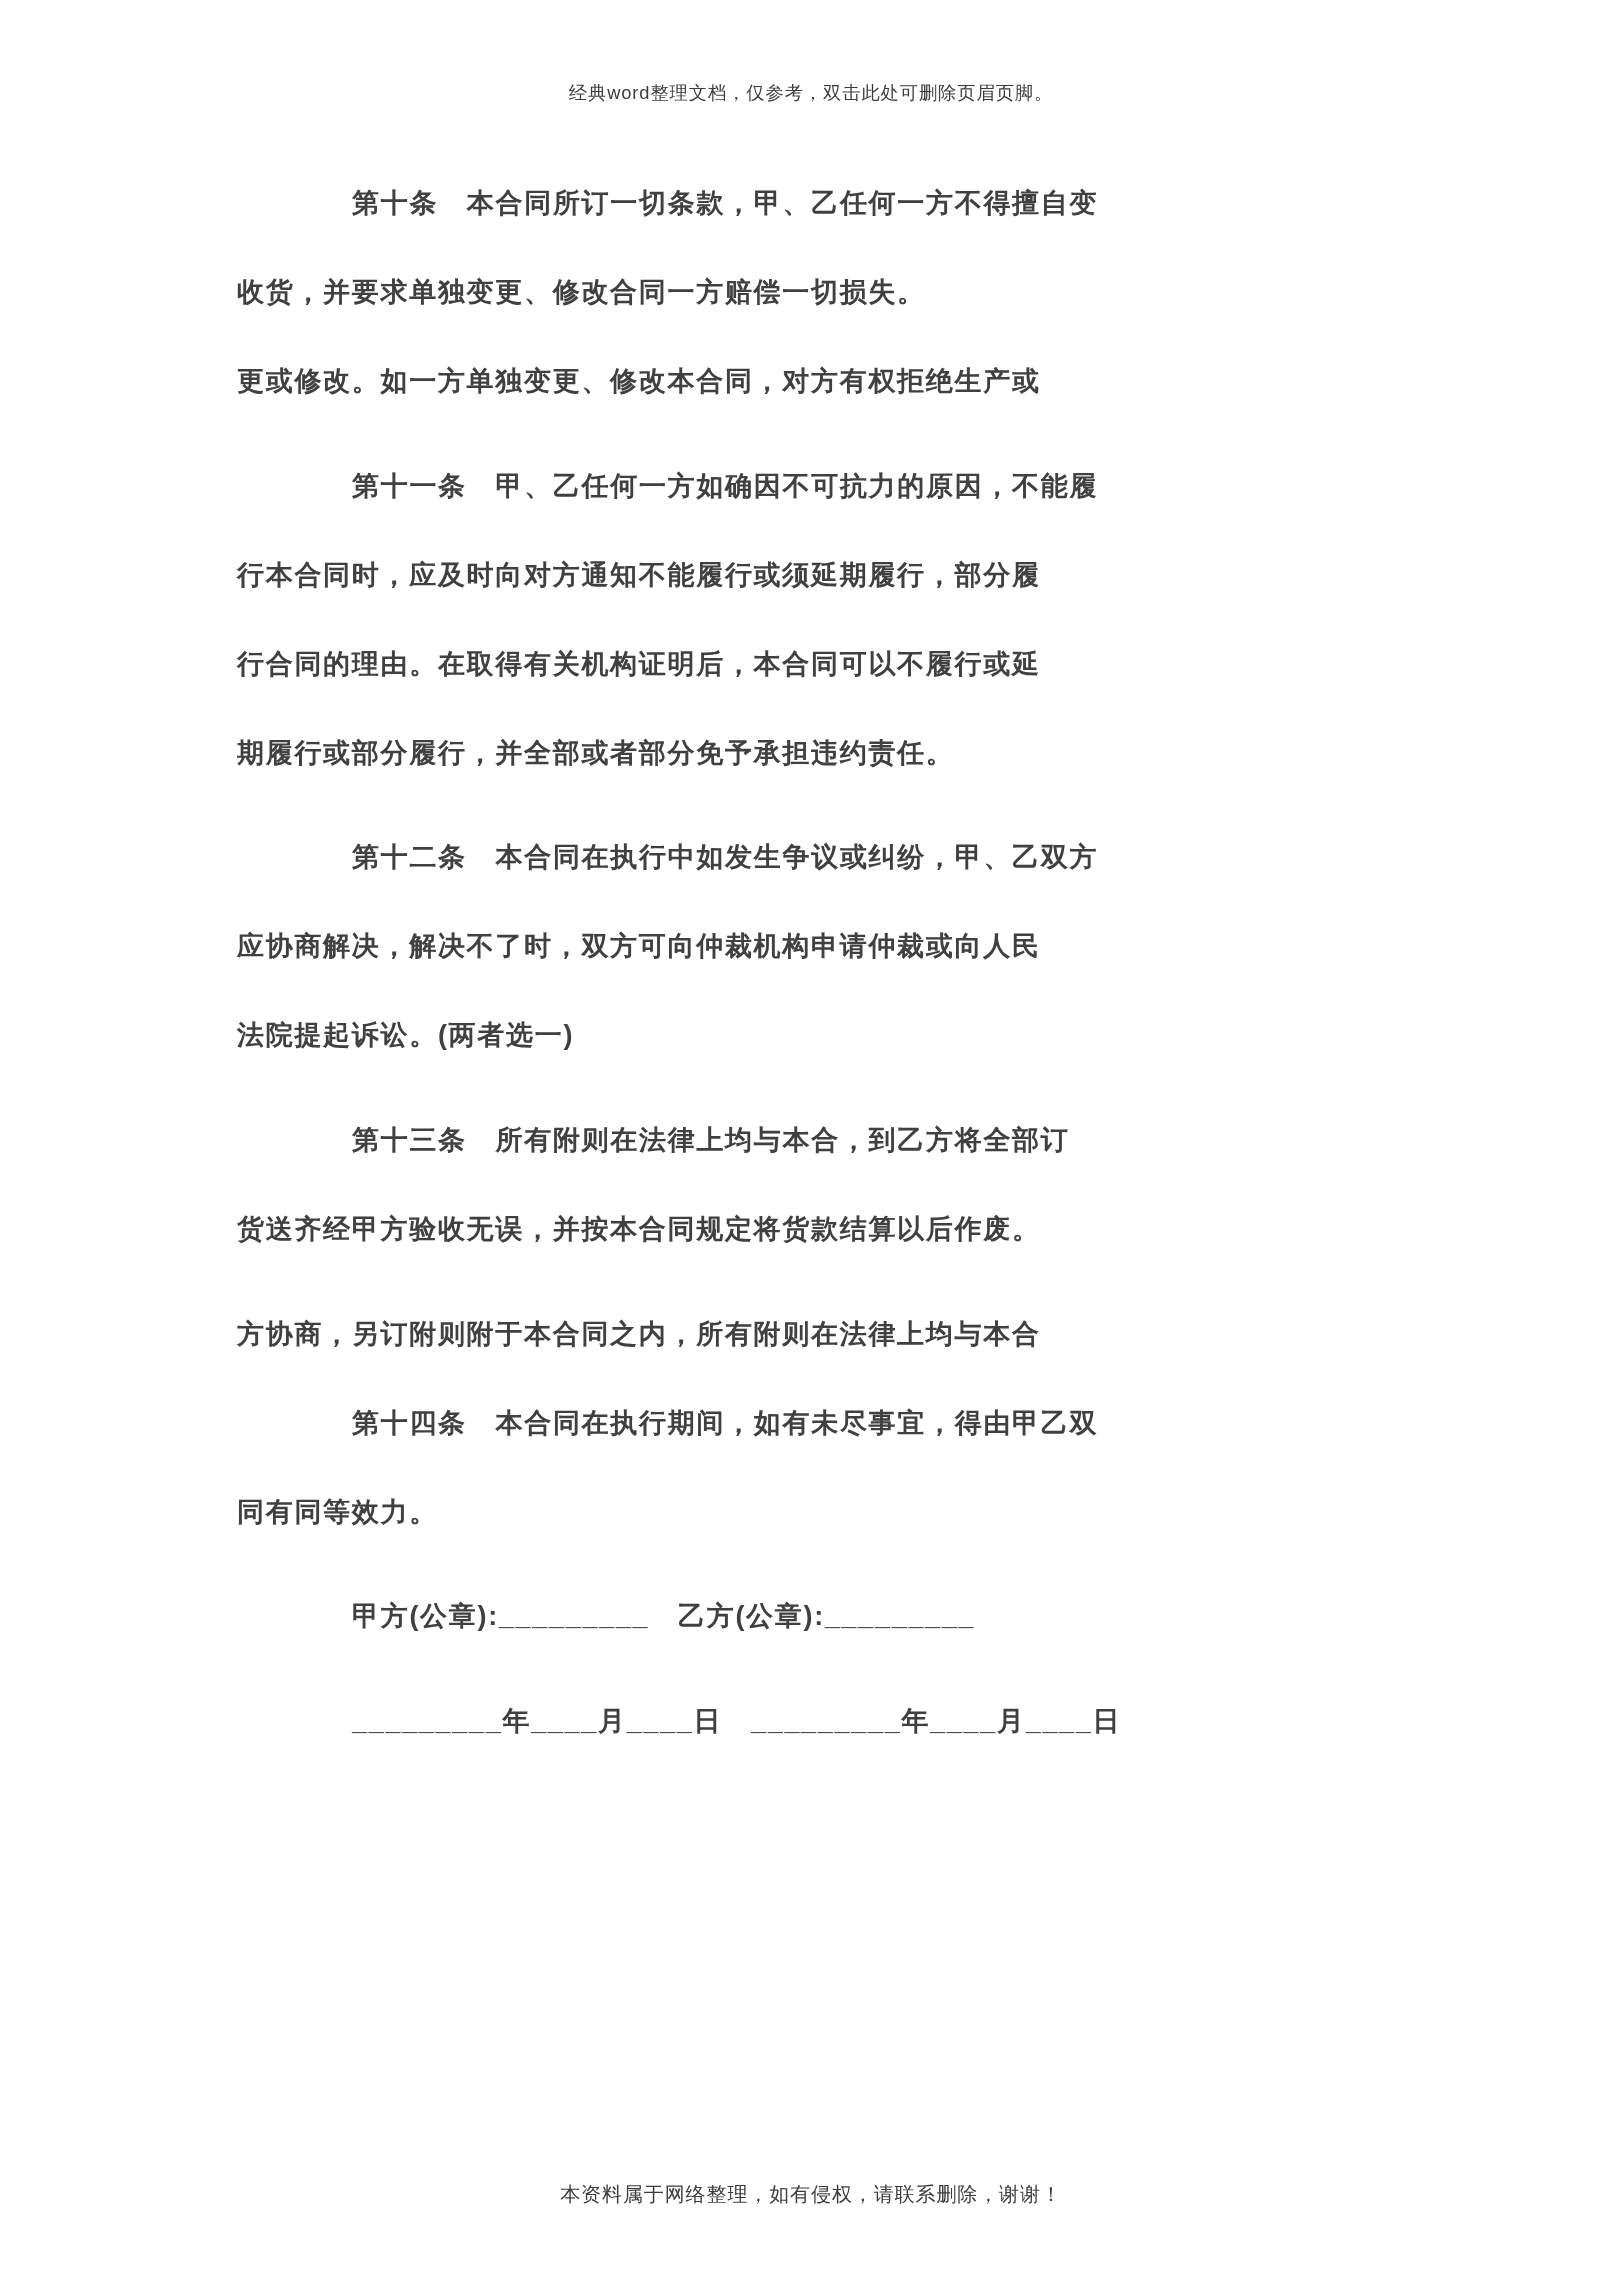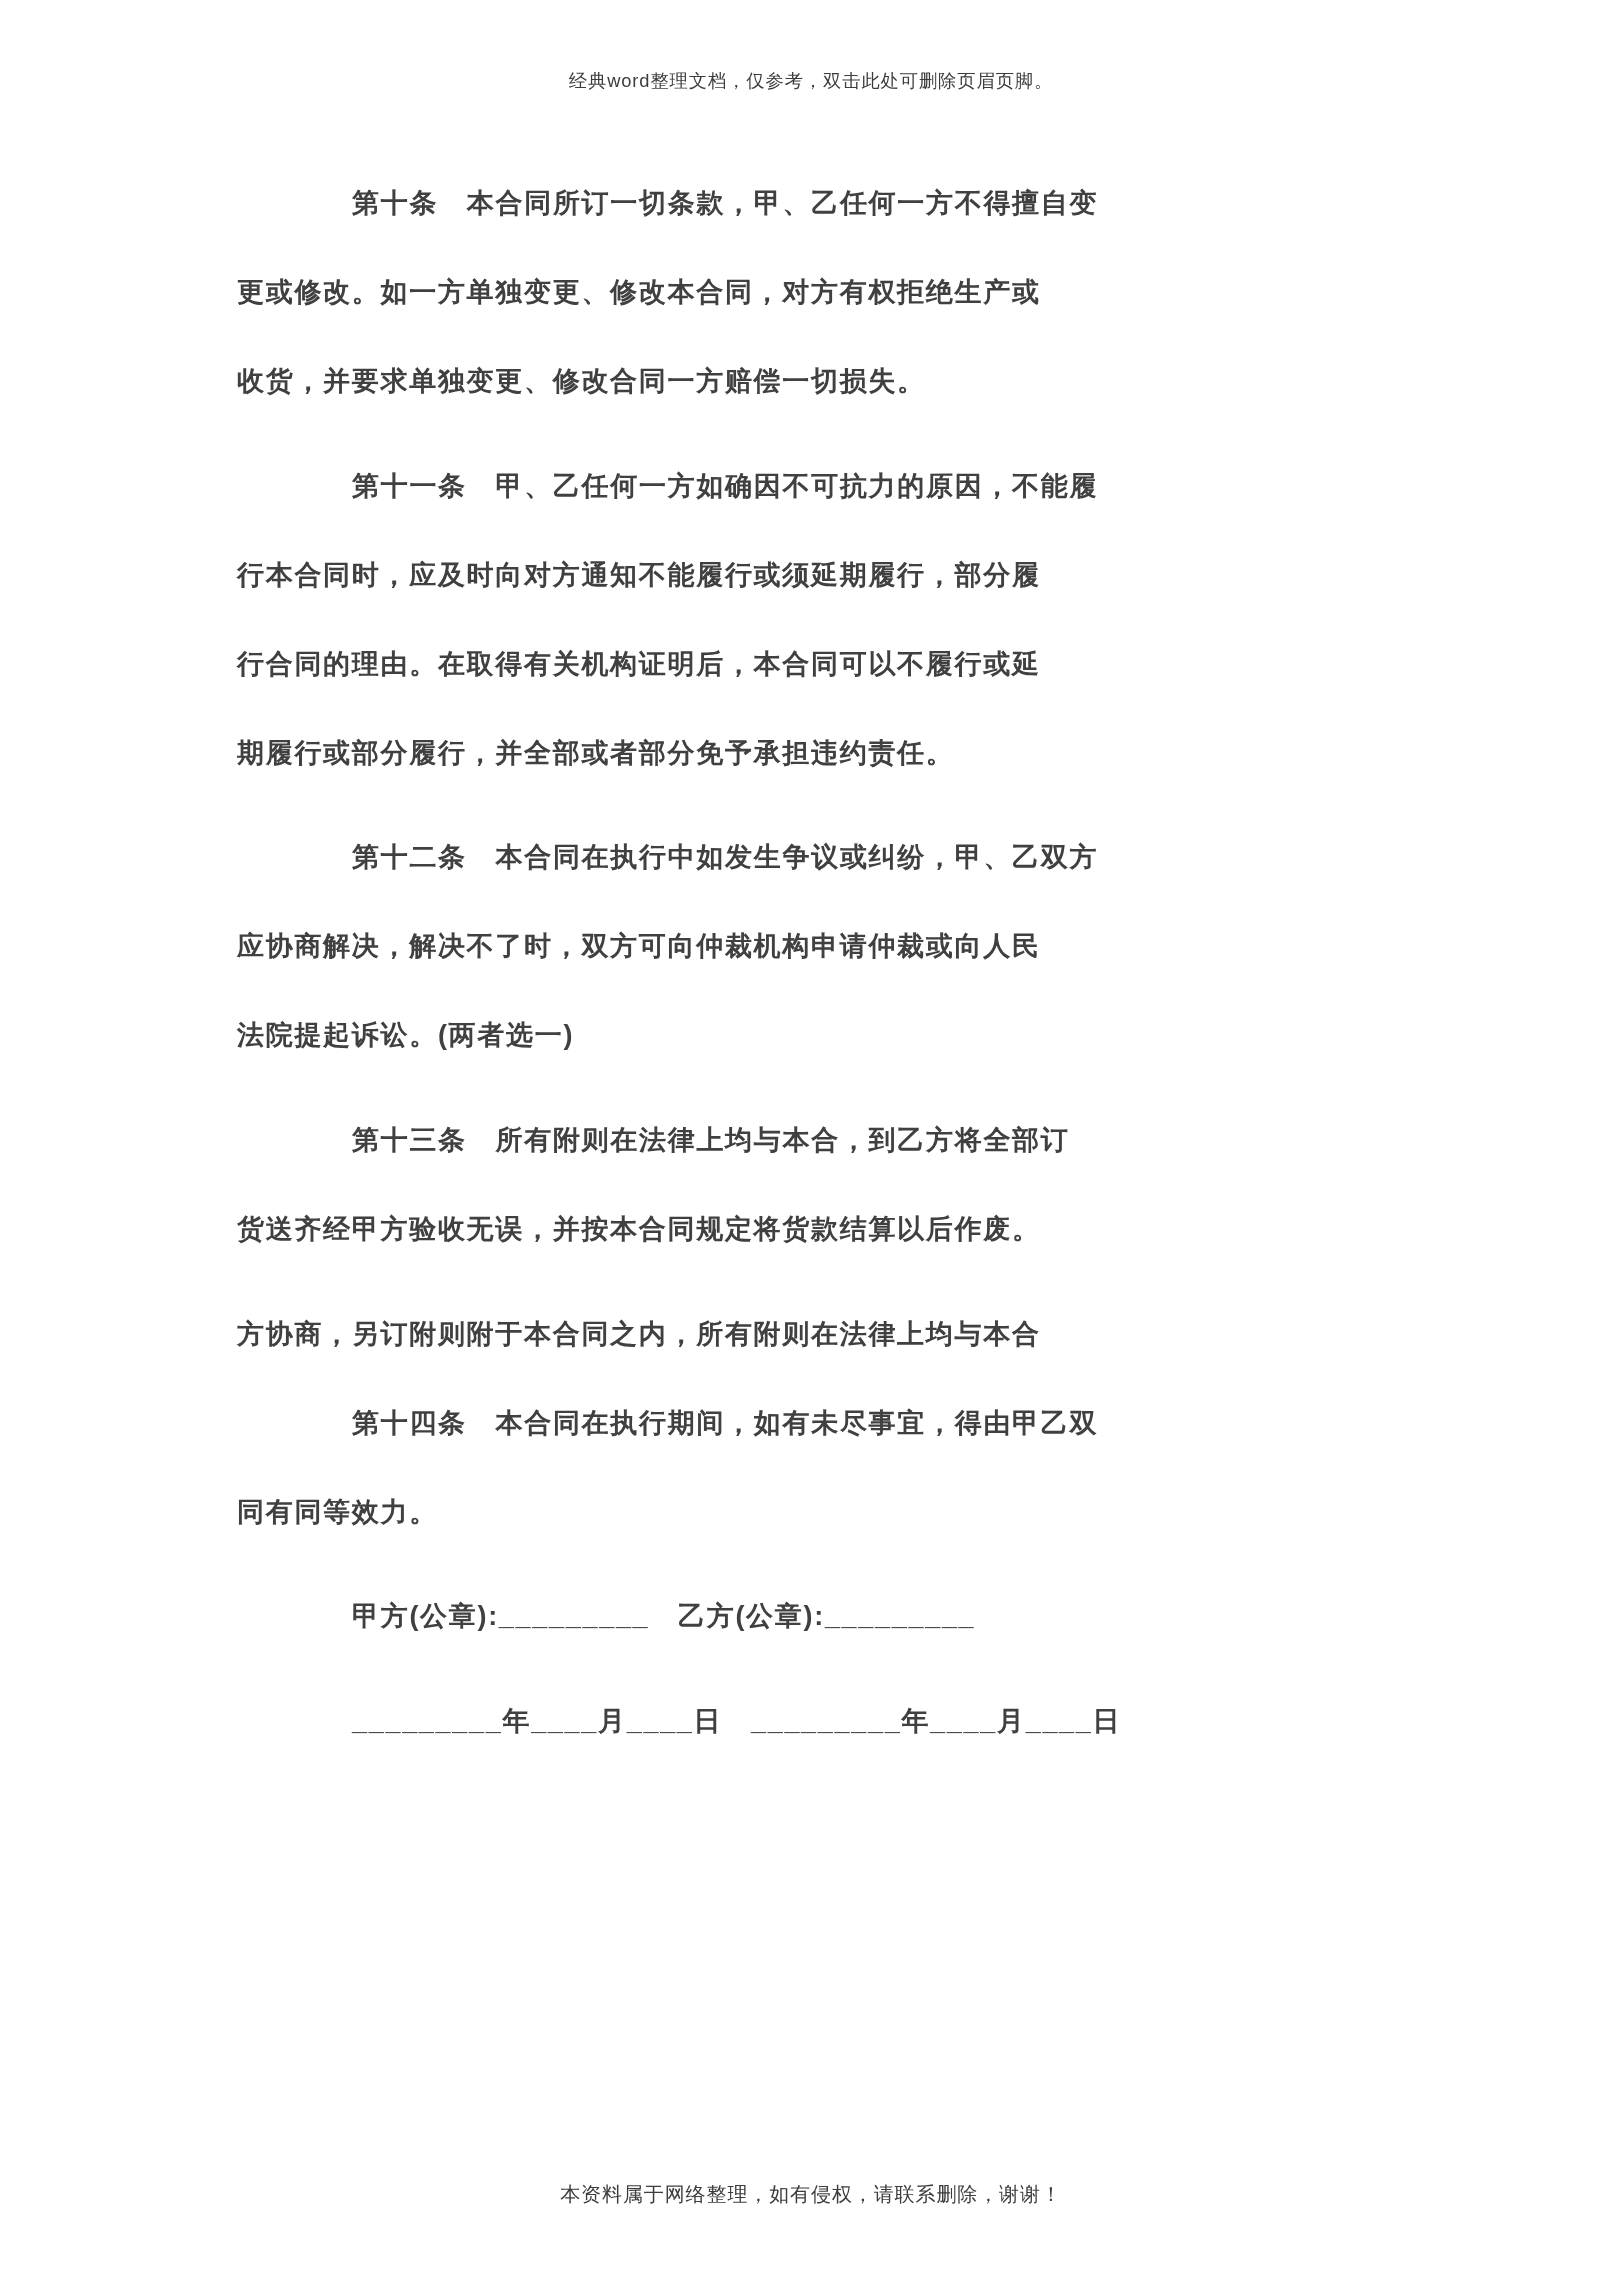--- a/index.html
+++ b/index.html
@@ -7,21 +7,21 @@
   body {
     width: 1622px;
     height: 2295px;
     background: #ffffff;
     position: relative;
     font-family: "Liberation Sans", sans-serif;
     overflow: hidden;
   }
   .doc-header {
     position: absolute;
-    top: 68px;
+    top: 80px;
     left: 0;
     width: 100%;
     text-align: center;
     font-size: 18.3px;
     color: #3c3c3c;
     letter-spacing: 0.9px;
   }
   .doc-footer {
     position: absolute;
     top: 2181px;
@@ -52,22 +52,22 @@
 </style>
 </head>
 <body>
 
 <div class="doc-header">经典word整理文档，仅参考，双击此处可删除页眉页脚。</div>
 
 <div class="doc-body">
 
   <div class="para">
     <div class="line indent">第十条　本合同所订一切条款，甲、乙任何一方不得擅自变</div>
+    <div class="line">收货，并要求单独变更、修改合同一方赔偿一切损失。</div>
     <div class="line">更或修改。如一方单独变更、修改本合同，对方有权拒绝生产或</div>
-    <div class="line">收货，并要求单独变更、修改合同一方赔偿一切损失。</div>
   </div>
 
   <div class="para">
     <div class="line indent">第十一条　甲、乙任何一方如确因不可抗力的原因，不能履</div>
     <div class="line">行本合同时，应及时向对方通知不能履行或须延期履行，部分履</div>
     <div class="line">行合同的理由。在取得有关机构证明后，本合同可以不履行或延</div>
     <div class="line">期履行或部分履行，并全部或者部分免予承担违约责任。</div>
   </div>
 
   <div class="para">

